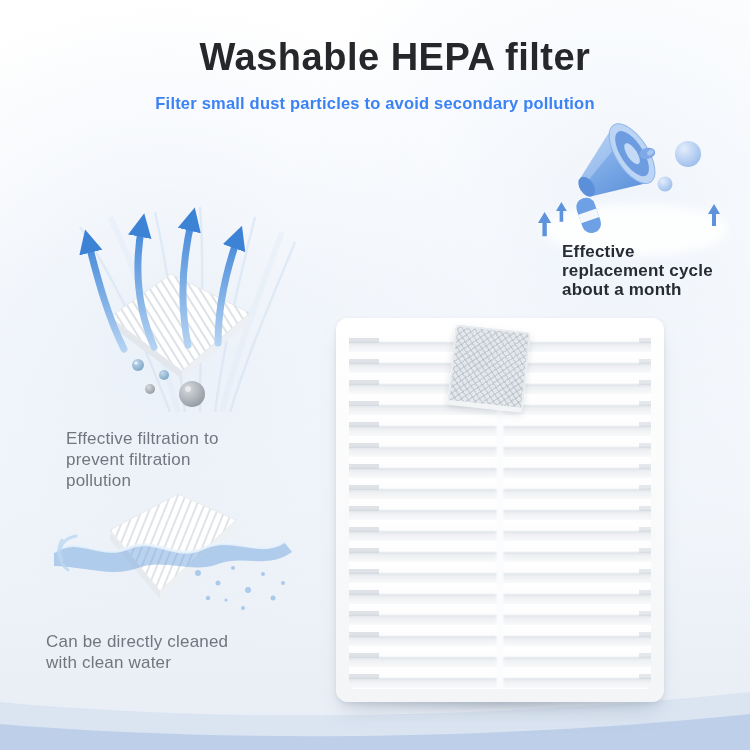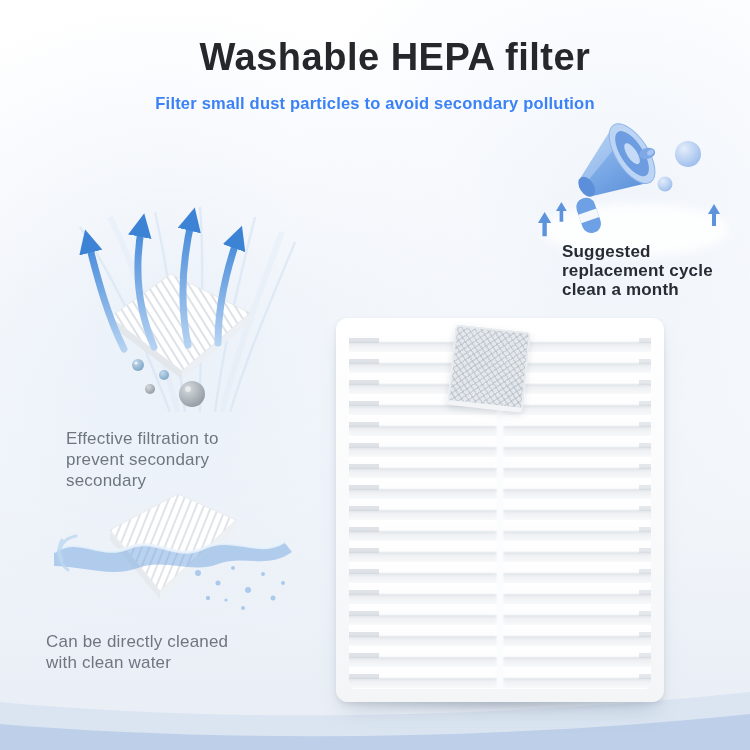--- a/index.html
+++ b/index.html
@@ -137,21 +137,21 @@
   <g>
     <circle cx="88" cy="168" r="6" fill="url(#dustBlue)"></circle>
     <circle cx="114" cy="178" r="5" fill="url(#dustBlue)"></circle>
     <circle cx="100" cy="192" r="5" fill="url(#dustGray)"></circle>
     <circle cx="142" cy="197" r="13" fill="url(#dustGray)"></circle>
     <circle cx="138" cy="192" r="3" fill="#ffffff" opacity=".5"></circle>
     <circle cx="86" cy="166" r="1.6" fill="#ffffff" opacity=".7"></circle>
   </g>
 </svg>
 
-<div class="caption caption-1">Effective filtration to prevent secondary secondary</div>
+<div class="caption caption-1">Effective filtration to prevent filtration pollution</div>
 
 <svg class="illu illu-water" width="260" height="160" viewBox="0 0 260 160" aria-hidden="true">
   <defs>
     <pattern id="pl2" width="7" height="7" patternUnits="userSpaceOnUse" patternTransform="rotate(22)">
       <rect width="7" height="7" fill="#ffffff"></rect>
       <line x1="1" y1="0" x2="1" y2="7" stroke="#e0e4e8" stroke-width="2"></line>
     </pattern>
   </defs>
   <g>
     <polygon points="62,54 112,113 112,121 62,62" fill="#e6eaee"></polygon>
@@ -213,21 +213,21 @@
     <circle cx="152" cy="38" r="13" fill="url(#bubGrad)"></circle>
     <circle cx="129" cy="68" r="7.5" fill="url(#bubGrad)"></circle>
   </g>
   <g fill="#5d93dd">
     <path transform="translate(2,96) scale(1.1)" d="M6,0 L12,10 L8,10 L8,22 L4,22 L4,10 L0,10 Z"></path>
     <path transform="translate(20,86) scale(0.9)" d="M6,0 L12,10 L8,10 L8,22 L4,22 L4,10 L0,10 Z"></path>
     <path transform="translate(172,88)" d="M6,0 L12,10 L8,10 L8,22 L4,22 L4,10 L0,10 Z"></path>
   </g>
 </svg>
 
-<div class="callout-text">Suggested replacement cycle clean a month</div>
+<div class="callout-text">Effective replacement cycle about a month</div>
 
 <div class="product">
   <div class="pleats">
     <div class="ticks-left"></div>
     <div class="ticks-right"></div>
     <div class="divider"></div>
   </div>
   <div class="mesh-tab"></div>
 </div>
 <div class="product-shadow"></div>

